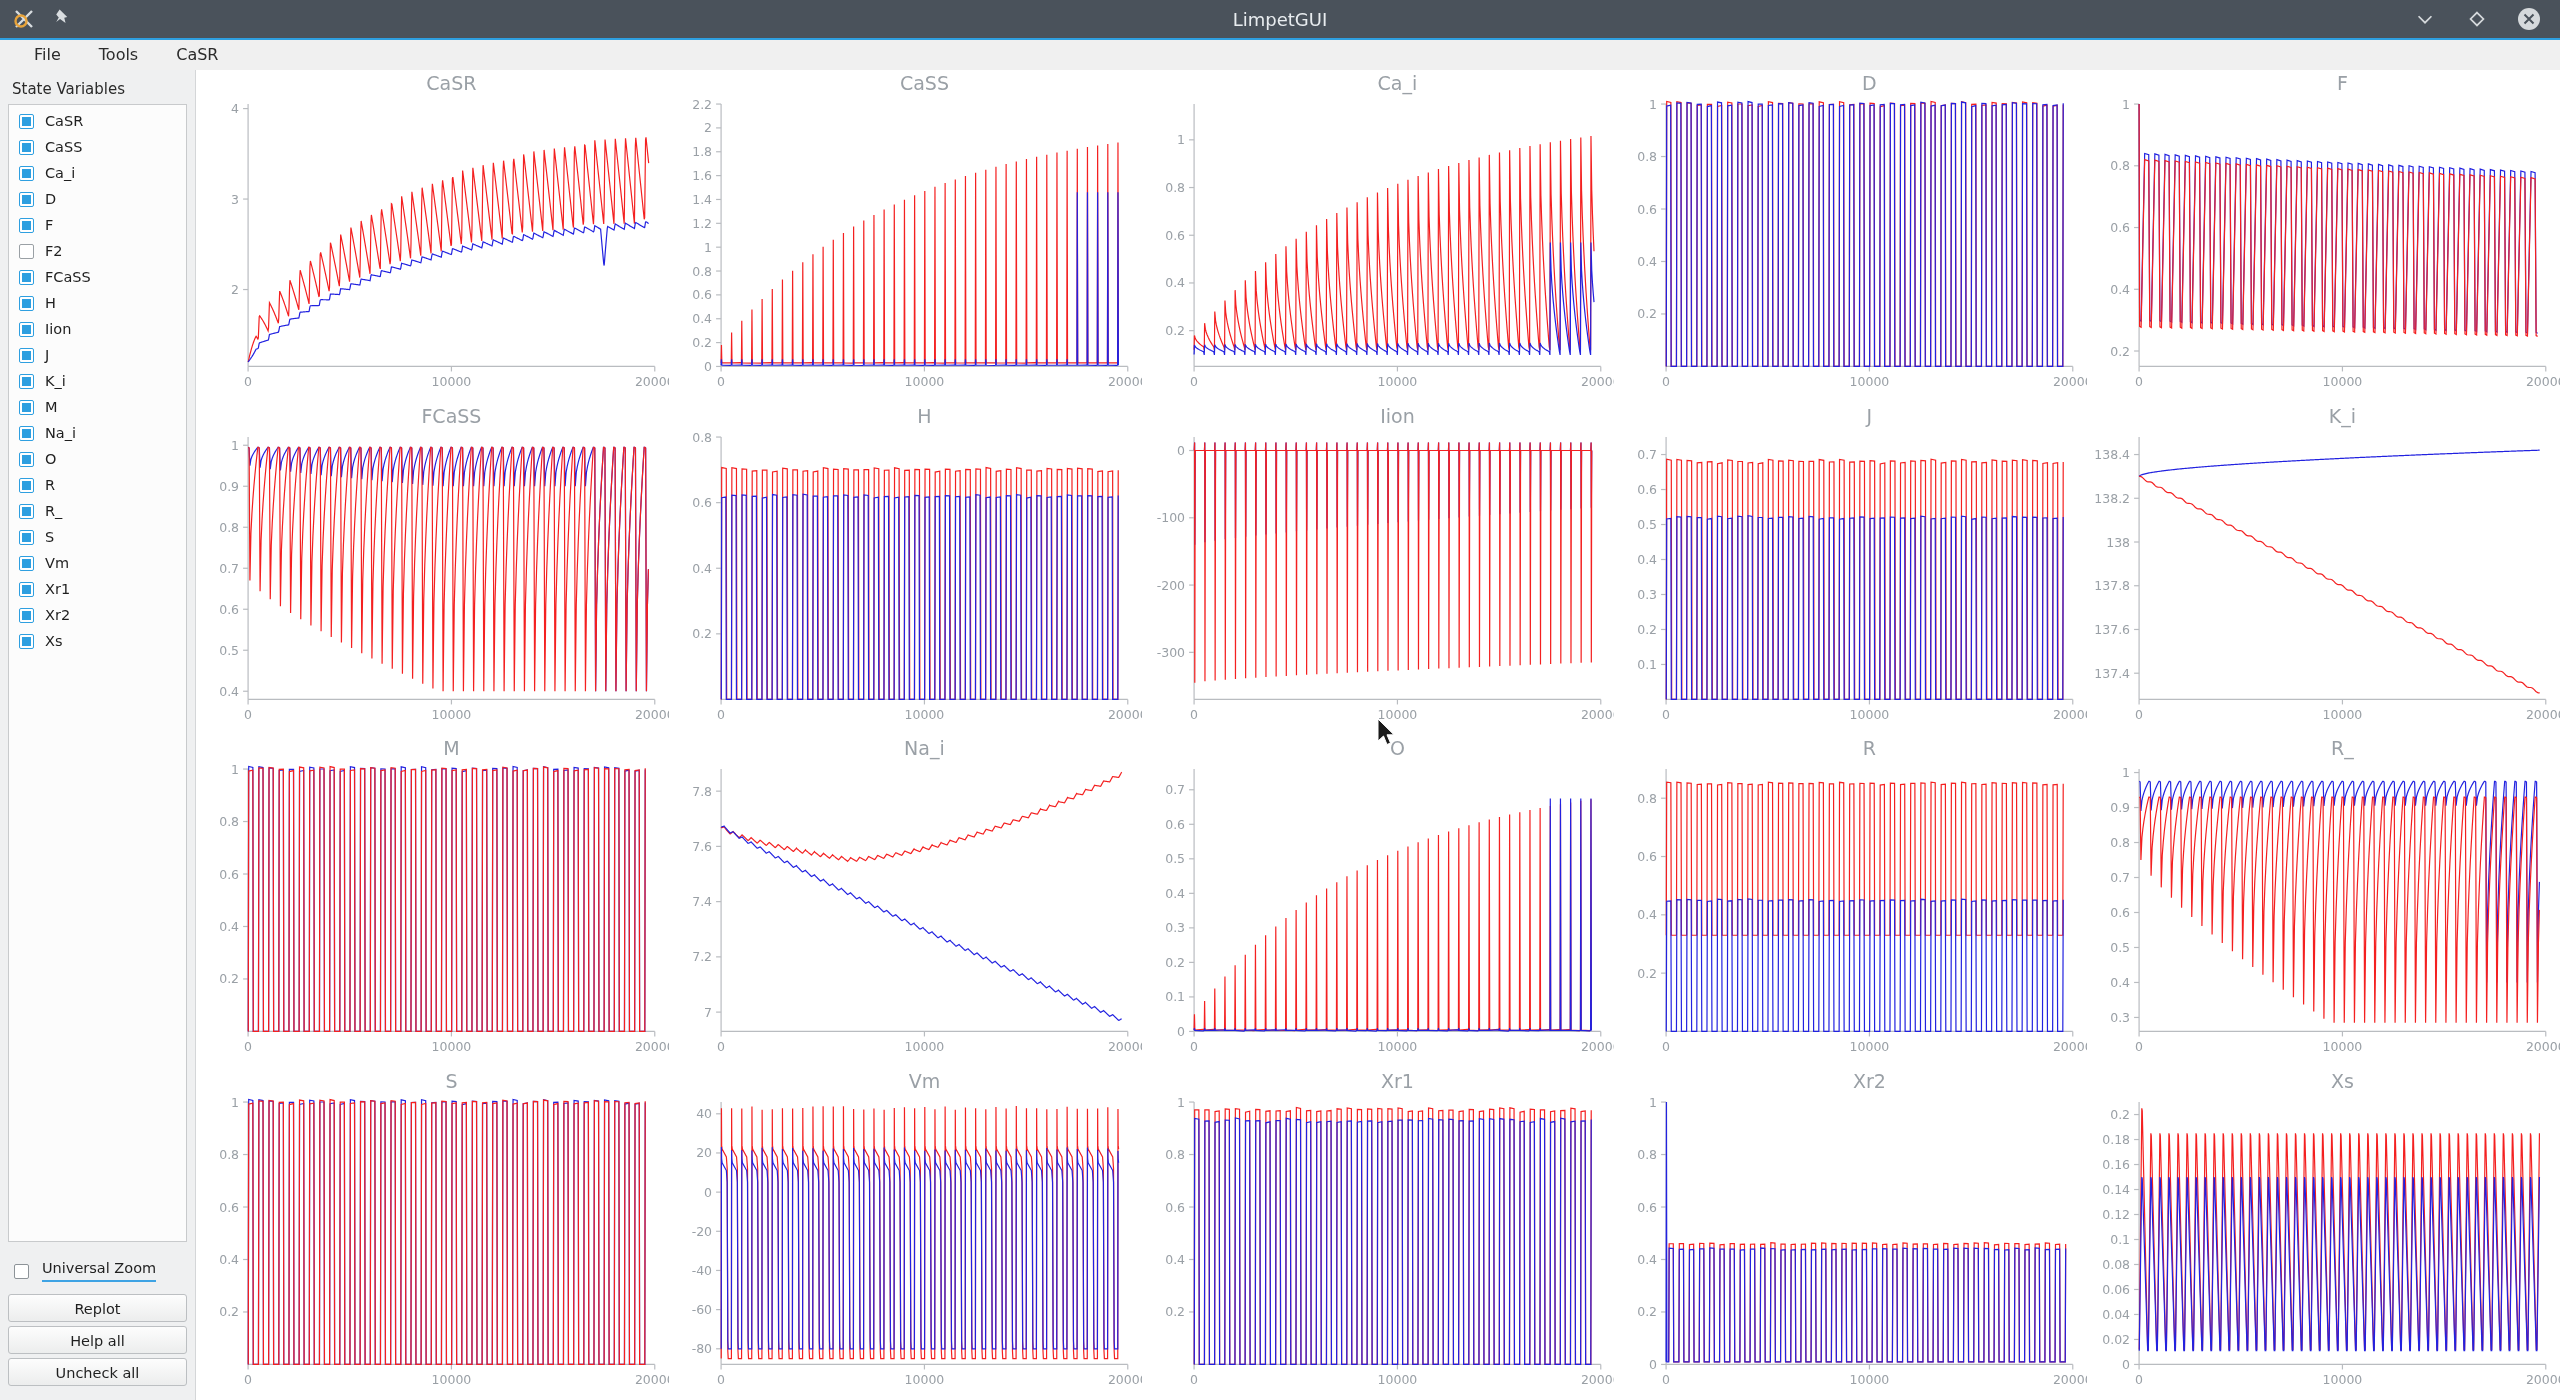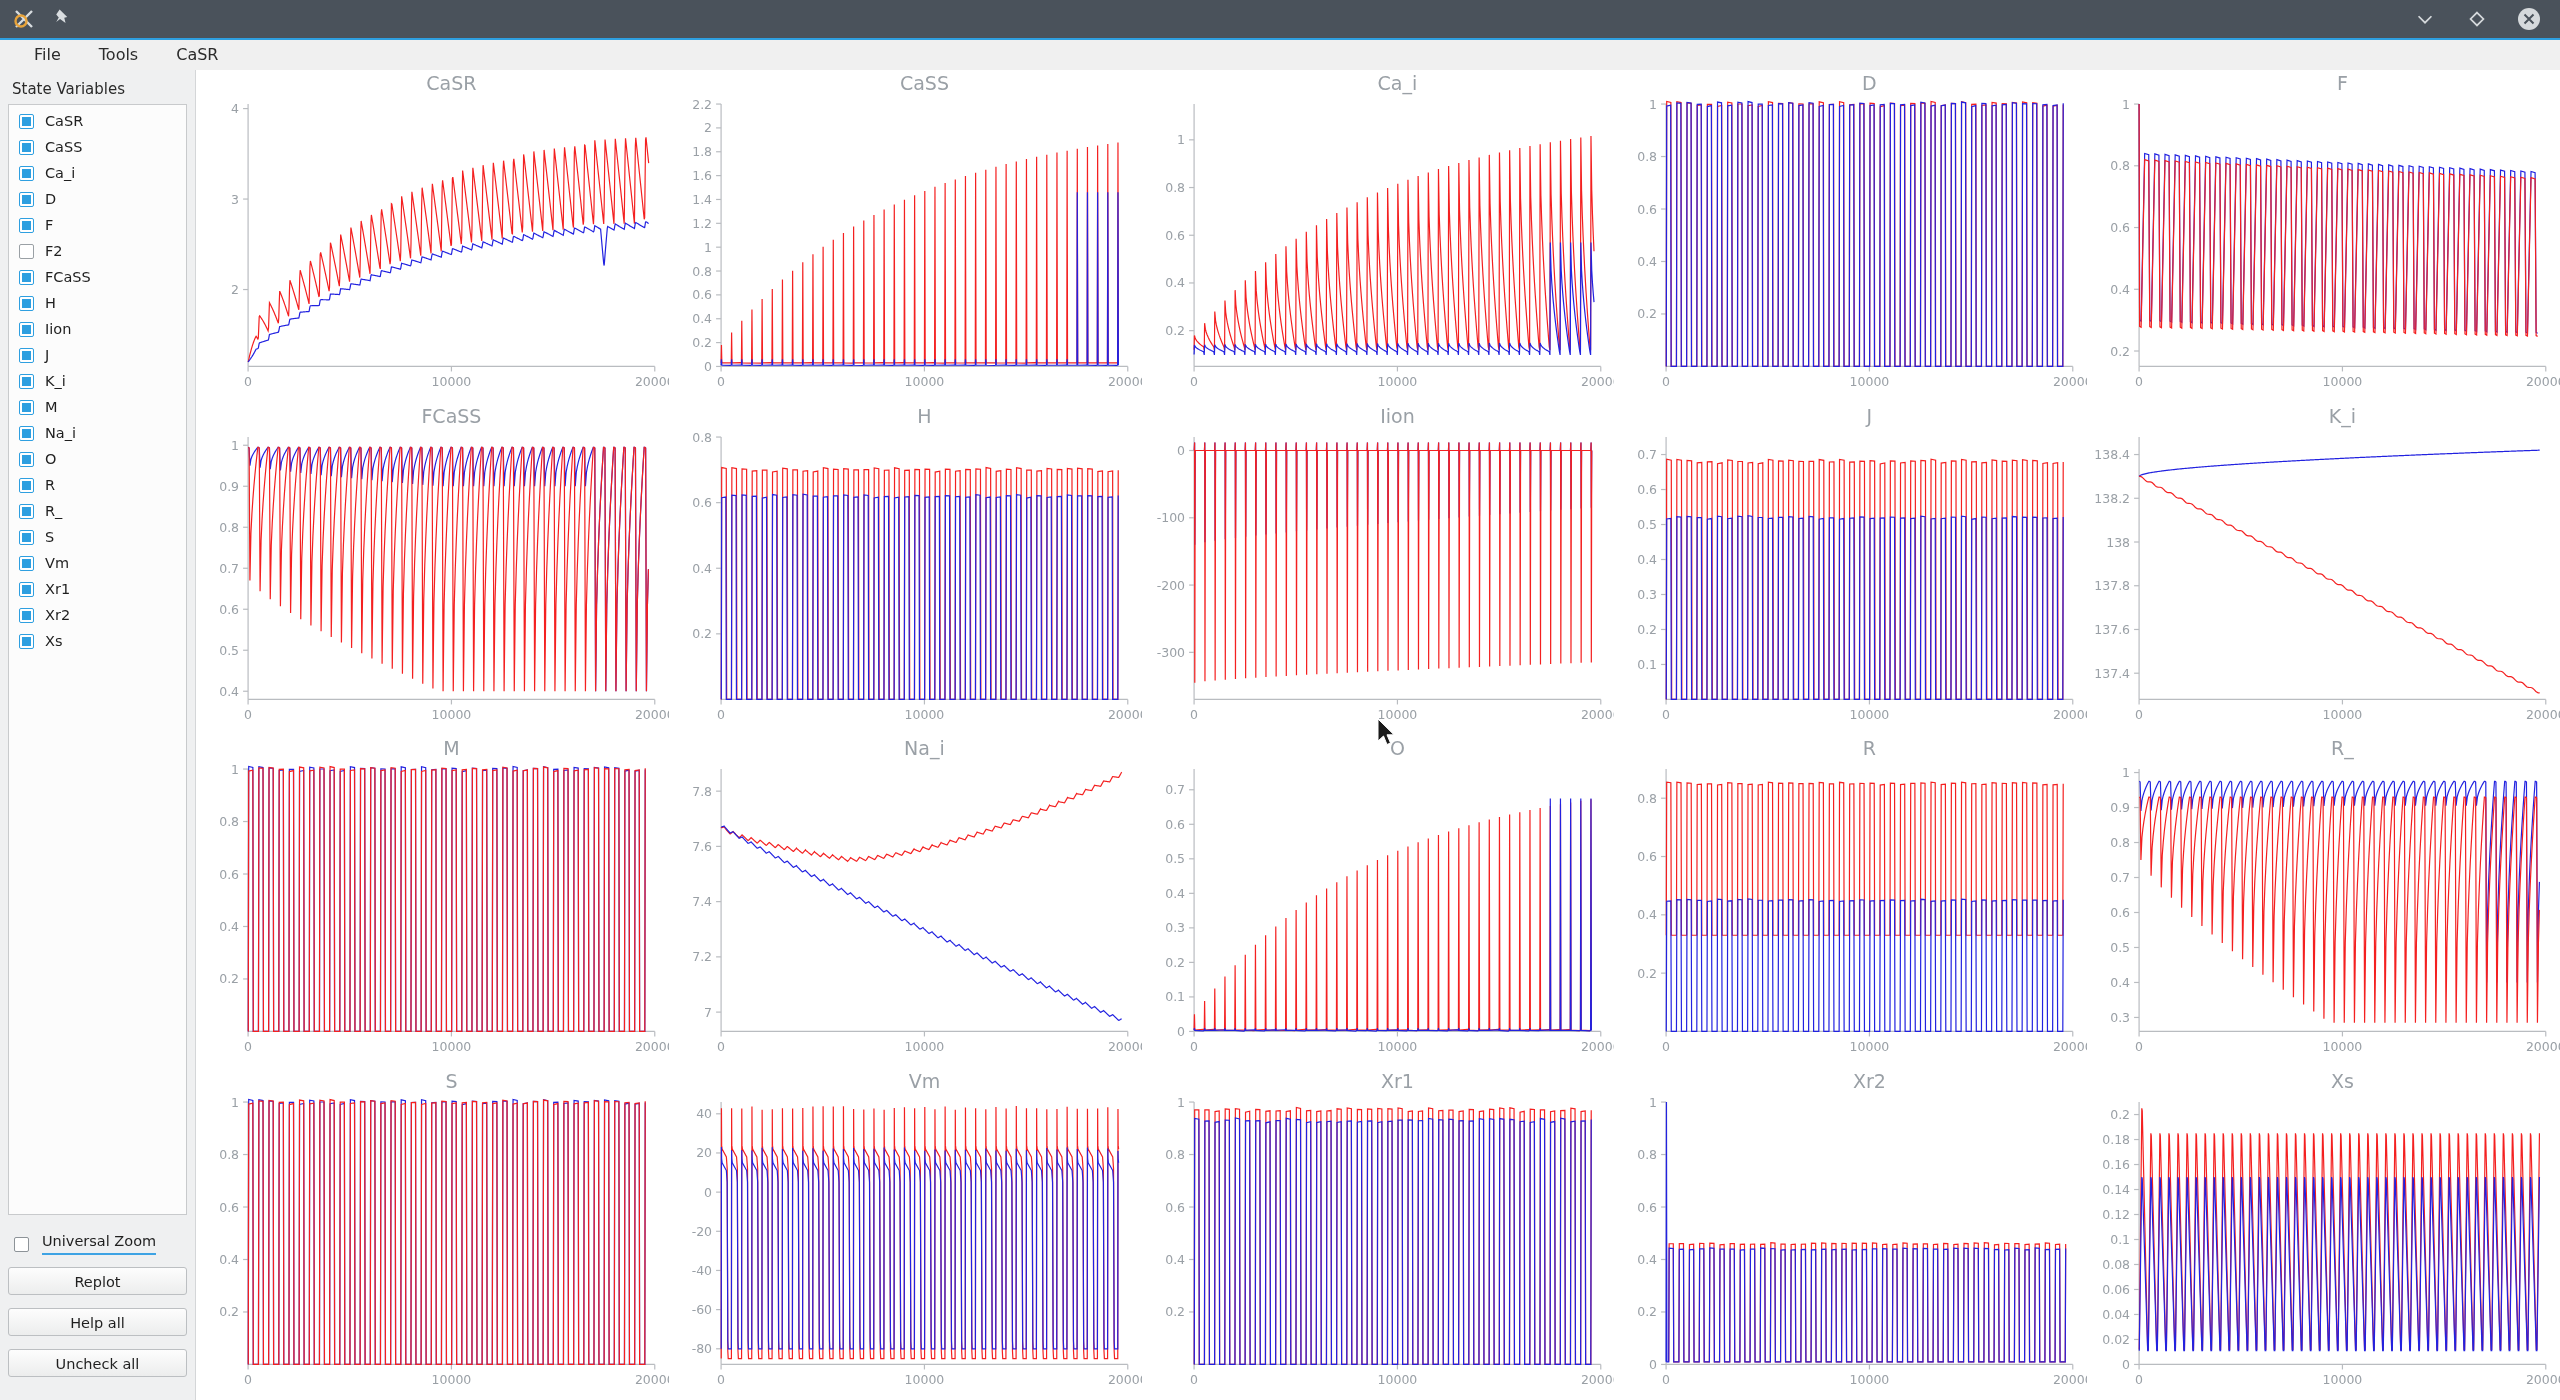--- a/index.html
+++ b/index.html
@@ -117,21 +117,21 @@
     flex: 0 0 15px;
   }
   .uz-text {
     font-size: 14.5px; color: #1f1f1f;
     border-bottom: 2px solid #3ea3e4;
     padding-bottom: 4px;
   }
   .sb-btn {
     display: block; width: 100%;
     height: 28px; line-height: 26px;
-    margin-bottom: 13px;
+    margin-bottom: 4px;
     text-align: center;
     font-size: 14.5px; color: #1f1f1f;
     background: linear-gradient(#fdfdfd, #eceded);
     border: 1px solid #bcbfc2;
     border-radius: 3px;
     cursor: pointer;
     font-family: "DejaVu Sans", sans-serif;
   }
 
   
@@ -174,20 +174,21 @@
         <path d="M4 5 L20 21 M20 5 L4 21" stroke="#d9dde0" stroke-width="2.4" fill="none"></path>
         <circle cx="9" cy="15" r="5.5" fill="none" stroke="#e8a33a" stroke-width="2.4"></circle>
       </svg>
     </span>
     <span class="tb-icon">
       <svg viewBox="0 0 26 26" width="22" height="22">
         <path d="M9 4 L18 13 L14.5 14 L16 20 L9.5 15.5 L5 19 L8 13.5 L5 10 Z" fill="#d9dde0"></path>
       </svg>
     </span>
   </div>
+  <div class="tb-title">LimpetGUI</div>
   <div class="tb-right">
     <span class="win-btn">
       <svg viewBox="0 0 24 24" width="22" height="22">
           <path d="M5 9 L12 16 L19 9" stroke="#d5d9dc" stroke-width="1.9" fill="none"></path>
         </svg>
     </span>
     <span class="win-btn">
       <svg viewBox="0 0 24 24" width="22" height="22">
           <path d="M12 5 L19 12 L12 19 L5 12 Z" stroke="#d5d9dc" stroke-width="1.9" fill="none"></path>
         </svg>

